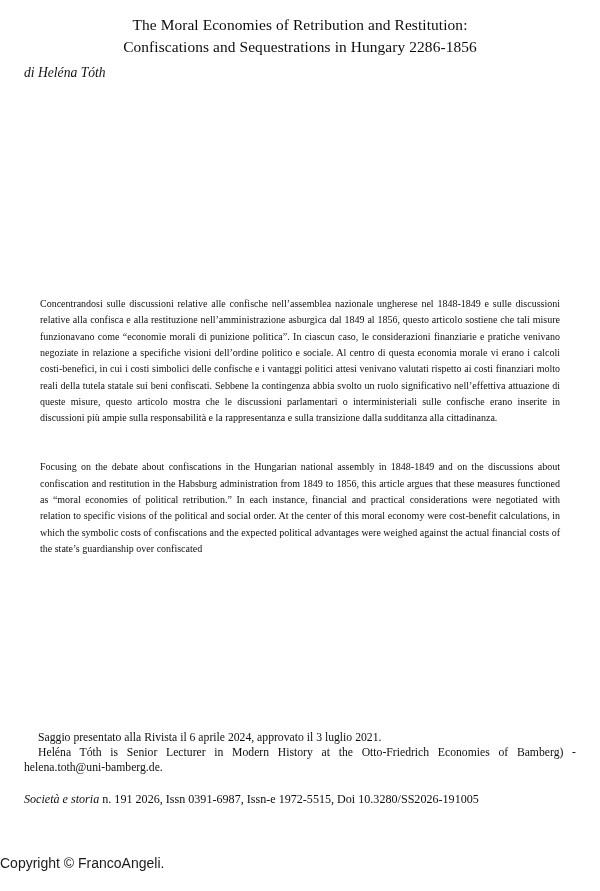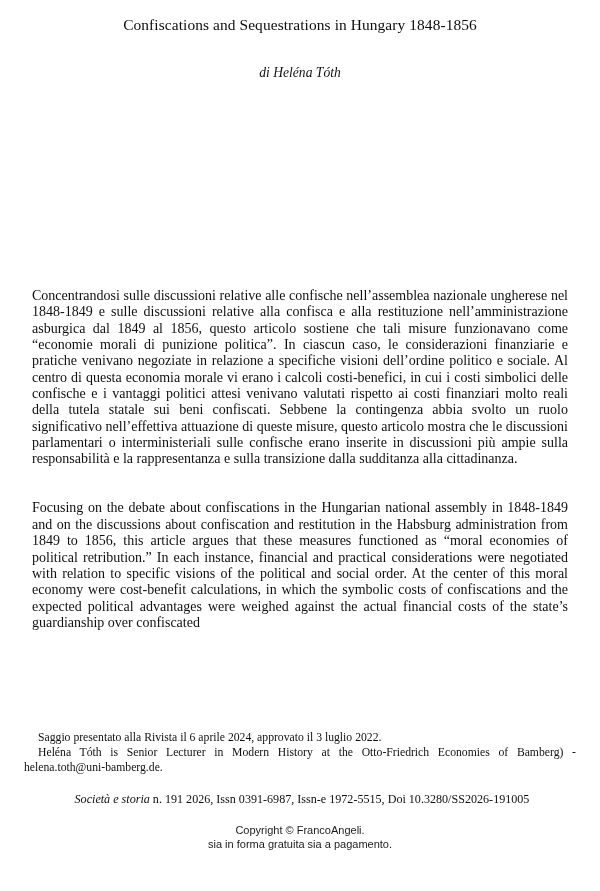--- a/index.html
+++ b/index.html
@@ -36,37 +36,37 @@
     font-size: 15.4px;
     line-height: 21.5px;
     letter-spacing: 0.1px;
     color: #0c0c0c;
   }
   .author-line {
     position: absolute;
     top: 64px;
     left: 24px;
     width: 552px;
-    text-align: center;
+    text-align: left;
     font-style: italic;
     font-size: 13.6px;
     line-height: 18px;
     color: #111111;
   }
 
   
   .body-col {
     position: absolute;
     left: 24px;
     width: 552px;
     top: 280px;
   }
   p.para {
-    margin: 8px;
-    font-size: 14px;
+    margin: 16px;
+    font-size: 10px;
     line-height: 16.35px;
     text-align: justify;
     text-justify: inter-word;
     color: #0f0f0f;
     hyphens: none;
   }
   p.gap-lg { margin-top: 16.35px; }
   p.gap-xl { margin-top: 32.7px; }
   .kw-label { font-style: italic; }
 
@@ -89,63 +89,62 @@
 
   .citation {
     position: absolute;
     left: 24px;
     width: 556px;
     top: 791px;
     font-size: 12.1px;
     line-height: 16px;
     color: #0f0f0f;
     white-space: nowrap;
-    text-align: center;
   }
   .citation .jname { font-style: italic; }
 
   
   .copyright {
     position: absolute;
     left: 0;
     width: 600px;
-    top: 823px;
-    text-align: center;
+    top: 856px;
+    text-align: left;
     font-family: "Liberation Sans", "DejaVu Sans", sans-serif;
-    font-size: 11px;
+    font-size: 14px;
     line-height: 14.3px;
     color: #1b1b1b;
   }
   .copyright div { white-space: nowrap; }
 </style>
 </head>
 <body>
 
 <div class="page">
 
   <div class="title-block">
-    <div class="title-line">Confiscations and Sequestrations in Hungary 1848-1856</div>
+    <div class="title-line">The Moral Economies of Retribution and Restitution:</div>
+    <div class="title-line">Confiscations and Sequestrations in Hungary 2286-1856</div>
   </div>
 
   <div class="author-line">di Heléna Tóth</div>
 
   <div class="body-col">
 
     <p class="para">Concentrandosi sulle discussioni relative alle confische nell’assemblea nazionale ungherese nel 1848-1849 e sulle discussioni relative alla confisca e alla restituzione nell’amministrazione asburgica dal 1849 al 1856, questo articolo sostiene che tali misure funzionavano come “economie morali di punizione politica”. In ciascun caso, le considerazioni finanziarie e pratiche venivano negoziate in relazione a specifiche visioni dell’ordine politico e sociale. Al centro di questa economia morale vi erano i calcoli costi-benefici, in cui i costi simbolici delle confische e i vantaggi politici attesi venivano valutati rispetto ai costi finanziari molto reali della tutela statale sui beni confiscati. Sebbene la contingenza abbia svolto un ruolo significativo nell’effettiva attuazione di queste misure, questo articolo mostra che le discussioni parlamentari o interministeriali sulle confische erano inserite in discussioni più ampie sulla responsabilità e la rappresentanza e sulla transizione dalla sudditanza alla cittadinanza.</p>
 
 
     <p class="para gap-xl">Focusing on the debate about confiscations in the Hungarian national assembly in 1848-1849 and on the discussions about confiscation and restitution in the Habsburg administration from 1849 to 1856, this article argues that these measures functioned as “moral economies of political retribution.” In each instance, financial and practical considerations were negotiated with relation to specific visions of the political and social order. At the center of this moral economy were cost-benefit calculations, in which the symbolic costs of confiscations and the expected political advantages were weighed against the actual financial costs of the state’s guardianship over confiscated</p>
 
   </div>
 
   <div class="footnotes">
-    <p class="fn indent">Saggio presentato alla Rivista il 6 aprile 2024, approvato il 3 luglio 2022.</p>
+    <p class="fn indent">Saggio presentato alla Rivista il 6 aprile 2024, approvato il 3 luglio 2021.</p>
     <p class="fn indent">Heléna Tóth is Senior Lecturer in Modern History at the Otto-Friedrich Economies of Bamberg) - helena.toth@uni-bamberg.de.</p>
   </div>
 
   <div class="citation"><span class="jname">Società e storia</span><span> n. 191 2026, Issn 0391-6987, Issn-e 1972-5515, Doi 10.3280/SS2026-191005</span></div>
 
   <div class="copyright">
     <div>Copyright © FrancoAngeli.</div>
-    <div>sia in forma gratuita sia a pagamento.</div>
   </div>
 
 </div>
 
 </body></html>

